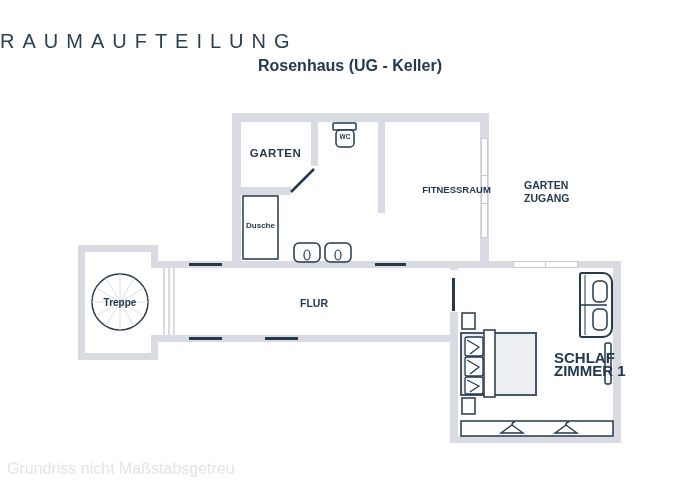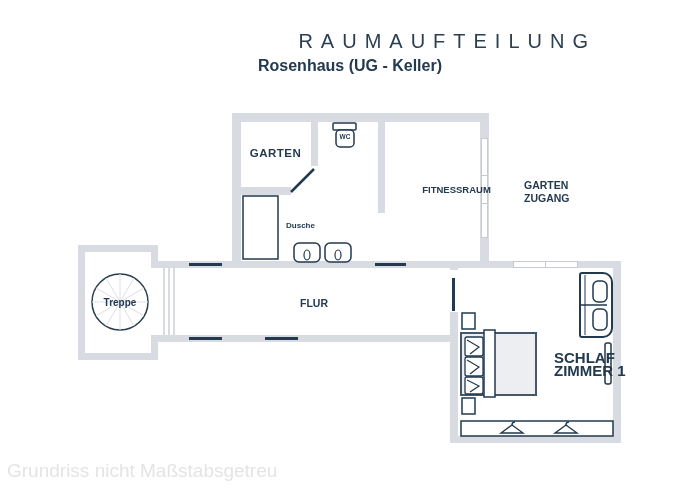--- a/index.html
+++ b/index.html
@@ -1,47 +1,47 @@
 <!DOCTYPE html>
 <html><head>
 <meta charset="utf-8">
 <style>
   html,body{margin:0;padding:0;}
   .canvas{
     position:relative;width:700px;height:500px;background:#ffffff;
     font-family:"Liberation Sans", sans-serif;overflow:hidden;
   }
   .title{
-    position:absolute;left:0;top:30px;width:596px;text-align:right;
+    position:absolute;left:0;top:30px;width:596px;text-align:left;
     font-size:20px;font-weight:500;letter-spacing:8px;color:#2b3f52;
   }
   .subtitle{
     position:absolute;left:0;top:57px;width:700px;text-align:center;
     font-size:16px;font-weight:bold;color:#22394e;
   }
   .wall{position:absolute;background:#d9dbe3;}
   .gap{position:absolute;background:#ffffff;}
   .dark-seg{position:absolute;background:#22394e;}
   .step-line{position:absolute;background:#d9dbe3;width:2px;}
   .window{position:absolute;background:#ffffff;border:1px solid #c6cad4;box-sizing:border-box;}
   .win-div-h{position:absolute;background:#c6cad4;height:1px;}
   .win-div-v{position:absolute;background:#c6cad4;width:1px;}
   .room-label{
     position:absolute;color:#22394e;font-weight:bold;white-space:pre-line;
   }
   .lbl-sauna{left:240px;top:147px;width:71px;text-align:center;font-size:11.5px;letter-spacing:0.5px;}
   .lbl-wc{left:335px;top:133px;width:20px;text-align:center;font-size:6.5px;}
-  .lbl-dusche{left:243px;top:221px;width:35px;text-align:center;font-size:8px;margin-left:40px;}
+  .lbl-dusche{left:243px;top:221px;width:35px;text-align:center;font-size:8px;}
   .lbl-fitness{left:385px;top:184px;width:95px;text-align:center;font-size:9.5px;padding-left:24px;}
   .lbl-garten{left:524px;top:179px;font-size:10.5px;line-height:12.5px;}
   .lbl-flur{left:300px;top:297px;width:66px;font-size:10.5px;}
   .lbl-treppe{left:92px;top:297px;width:56px;text-align:center;font-size:10px;}
   .lbl-schlaf{left:554px;top:352px;font-size:15px;line-height:12.5px;}
   .footer-note{
-    position:absolute;left:7px;top:460px;font-size:19px;color:#e4e4e6;font-weight:500;
+    position:absolute;left:7px;top:460px;font-size:16px;color:#e4e4e6;font-weight:500;
   }
   svg.furniture{position:absolute;left:0;top:0;}
 </style>
 </head>
 <body>
 
 <div class="canvas">
 
   <div class="title">RAUMAUFTEILUNG</div>
   <div class="subtitle">Rosenhaus (UG - Keller)</div>

